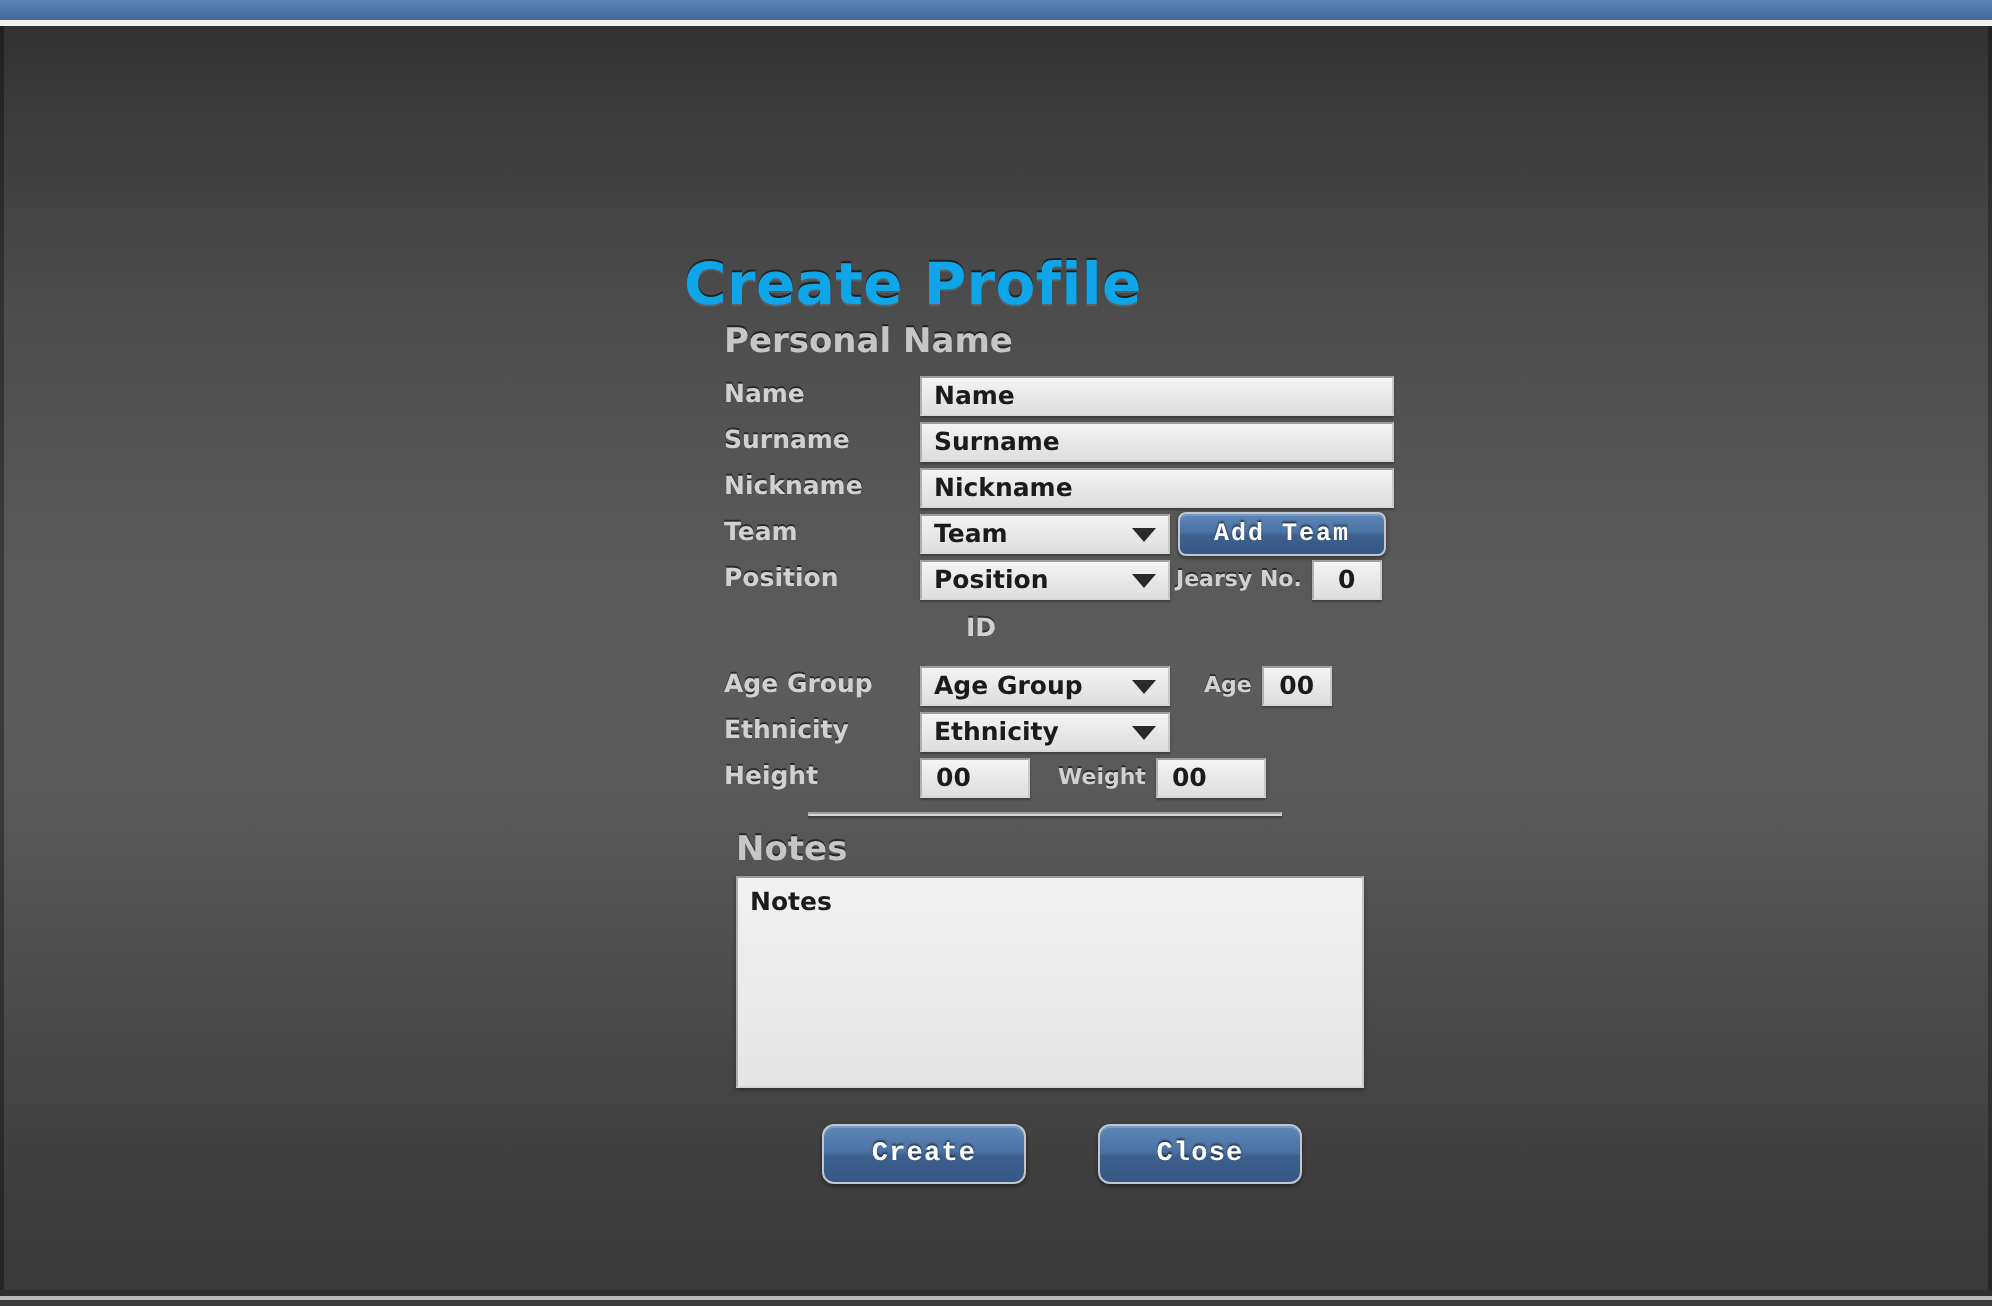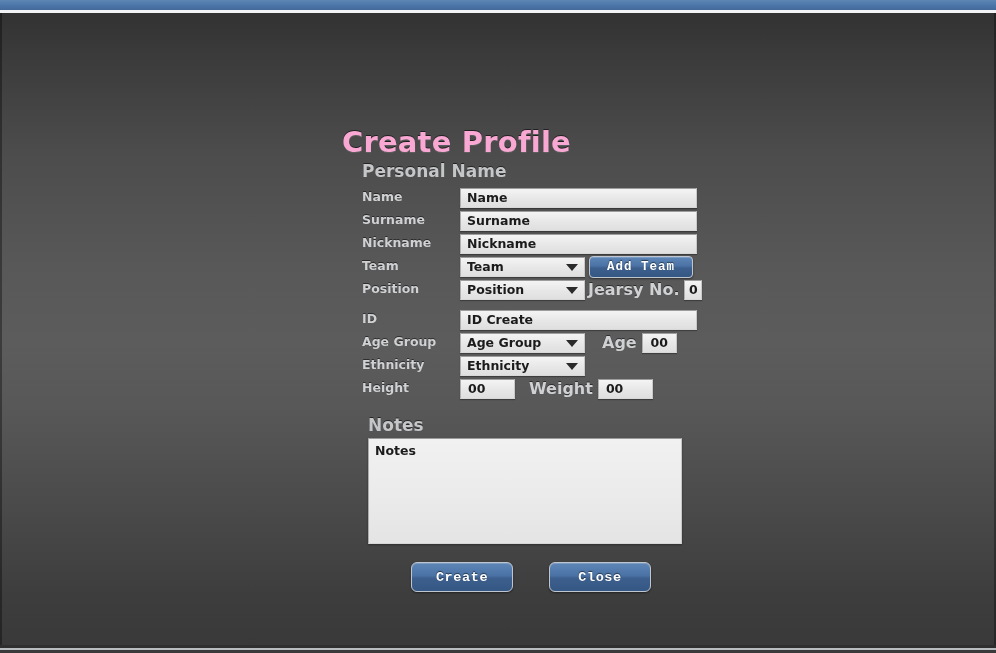--- a/index.html
+++ b/index.html
@@ -77,21 +77,21 @@
   
   .dialog {
     position: absolute;
     left: 342px;
     top: 128px;
     width: 360px;
   }
   .page-title {
     font-size: 29px;
     font-weight: bold;
-    color: #f9a8d4;
+    color: #0ea5e9;
     letter-spacing: 0.2px;
     text-shadow: 0 -1px 0 rgba(0,0,0,0.55), 0 1px 0 rgba(255,255,255,0.10);
     line-height: 1;
     margin: 0 0 6px 0;
   }
   .section-title {
     font-size: 17px;
     font-weight: bold;
     color: #c4c6c8;
     text-shadow: 0 -1px 0 rgba(0,0,0,0.55);
@@ -100,34 +100,34 @@
   }
   .form {
     margin-top: 6px;
   }
   .row {
     display: flex;
     align-items: center;
     height: 23px;
     margin-bottom: 0;
   }
-  .row.gap-above { margin-top: 7px; }
+  .row.gap-above { margin-top: 7px; flex-direction: column; }
 
   .lbl {
     width: 98px;
     flex: 0 0 98px;
     margin-left: 20px;
     font-size: 12.5px;
     font-weight: bold;
     color: #cfd1d3;
     text-shadow: 0 -1px 0 rgba(0,0,0,0.5);
     line-height: 1;
   }
   .lbl-inline {
-    font-size: 16px;
+    font-size: 11px;
     font-weight: bold;
     color: #cfd1d3;
     text-shadow: 0 -1px 0 rgba(0,0,0,0.5);
     padding: 0 5px 0 3px;
     white-space: nowrap;
     text-align: center;
   }
 
   .field {
     background: linear-gradient(180deg, #f4f4f4 0%, #e7e7e7 55%, #dfdfdf 100%);

